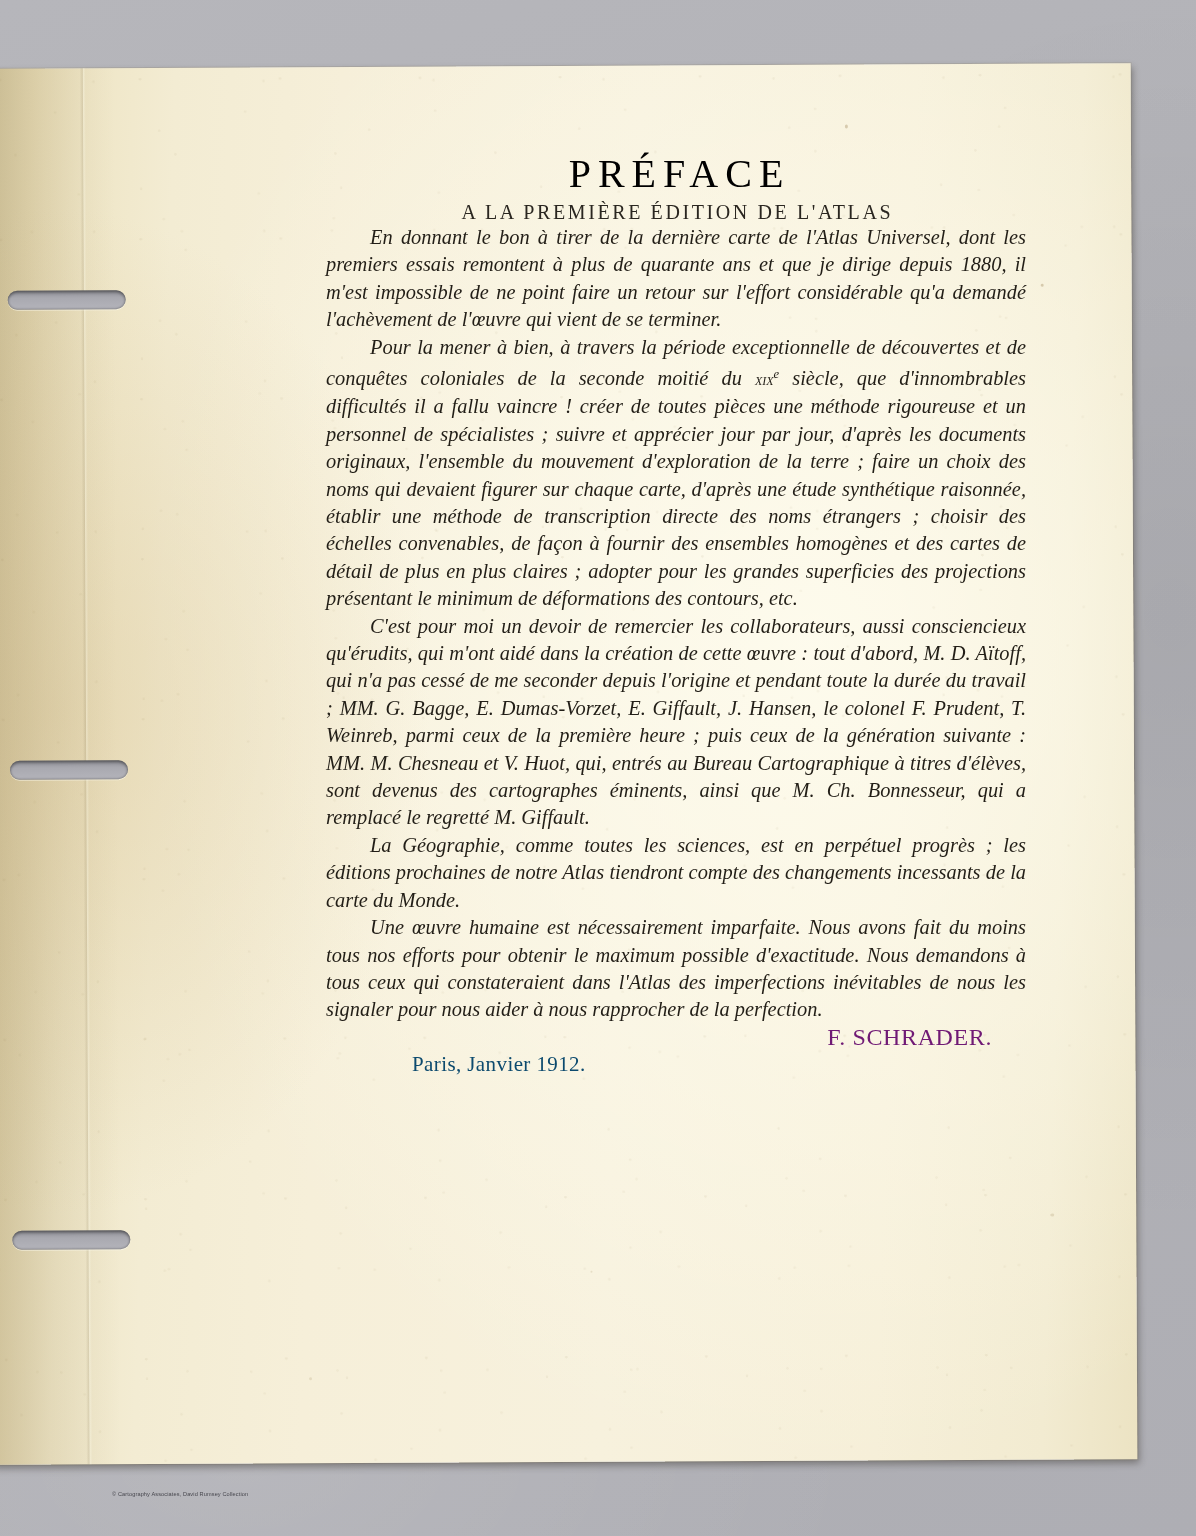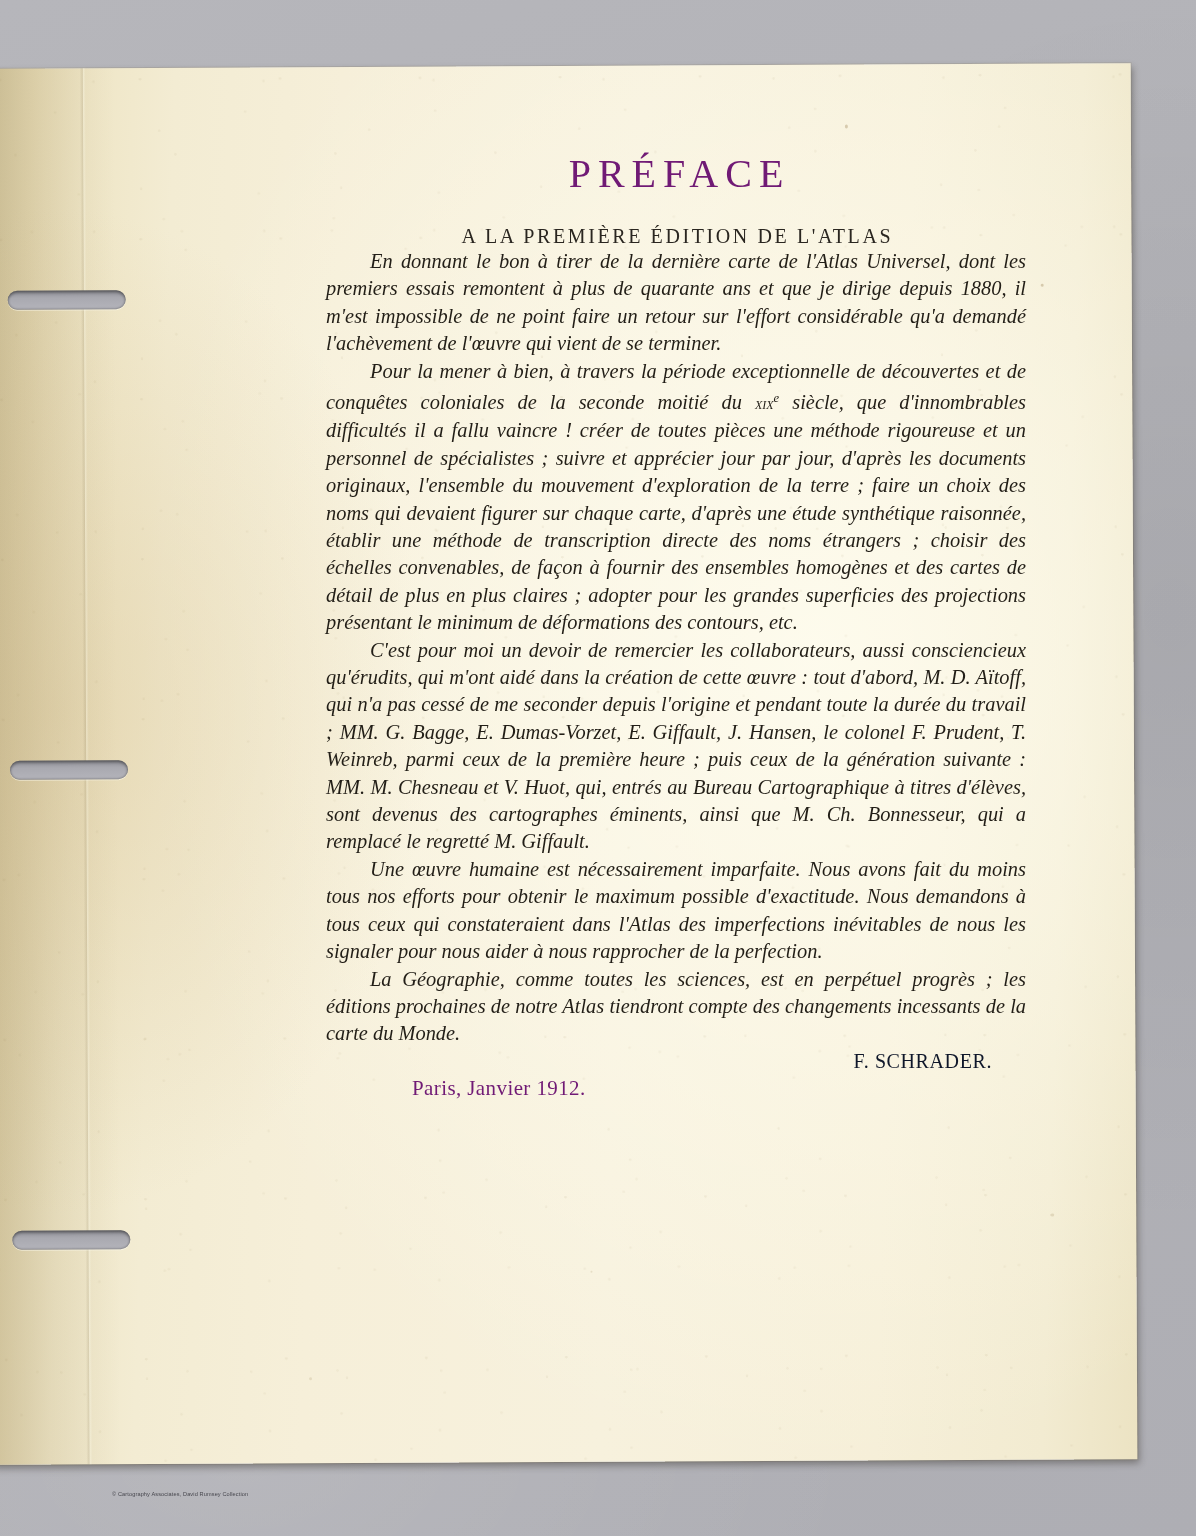--- a/index.html
+++ b/index.html
@@ -129,22 +129,22 @@
     width: 700px;
     color: #231f18;
   }
 
   .title {
     text-align: center;
     font-family: "Liberation Serif", serif;
     font-size: 40px;
     letter-spacing: 7px;
     font-weight: 400;
-    color: #701a75;
-    margin: 0 0 28px 0;
+    color: #000000;
+    margin: 0 0 4px 0;
     text-indent: 7px;
   }
 
   .subtitle {
     text-align: center;
     font-family: "Liberation Serif", serif;
     font-size: 20px;
     letter-spacing: 2.6px;
     color: #2a2620;
     margin: 0;
@@ -172,35 +172,35 @@
   .sup {
     font-size: 0.62em;
     vertical-align: 0.55em;
   }
 
   .signature {
     margin-top: 26px;
     text-align: right;
     padding-right: 34px;
     font-style: normal;
-    font-size: 20px;
+    font-size: 24px;
     letter-spacing: 0.6px;
     text-indent: 0;
-    color: #0f172a;
+    color: #701a75;
   }
 
   .dateline {
     margin-top: 22px;
     text-align: left;
     font-style: normal;
     font-size: 21px;
     letter-spacing: 0.4px;
     text-indent: 0;
     padding-left: 42px;
-    color: #701a75;
+    color: #0c4a6e;
   }
 
   
   .fox {
     position: absolute;
     border-radius: 50%;
     background: rgba(140,110,60,0.30);
     pointer-events: none;
   }
 
@@ -247,23 +247,23 @@
     <div class="subtitle">A LA PREMIÈRE ÉDITION DE L'ATLAS</div>
 
     <div class="body">
 
       <p>En donnant le bon à tirer de la dernière carte de l'Atlas Universel, dont les premiers essais remontent à plus de quarante ans et que je dirige depuis 1880, il m'est impossible de ne point faire un retour sur l'effort considérable qu'a demandé l'achèvement de l'œuvre qui vient de se terminer.</p>
 
       <p><span>Pour la mener à bien, à travers la période exceptionnelle de découvertes et de conquêtes coloniales de la seconde moitié du </span><span class="smallcaps">xix</span><span class="sup">e</span><span> siècle, que d'innombrables difficultés il a fallu vaincre ! créer de toutes pièces une méthode rigoureuse et un personnel de spécialistes ; suivre et apprécier jour par jour, d'après les documents originaux, l'ensemble du mouvement d'exploration de la terre ; faire un choix des noms qui devaient figurer sur chaque carte, d'après une étude synthétique raisonnée, établir une méthode de transcription directe des noms étrangers ; choisir des échelles convenables, de façon à fournir des ensembles homogènes et des cartes de détail de plus en plus claires ; adopter pour les grandes superficies des projections présentant le minimum de déformations des contours, etc.</span></p>
 
       <p>C'est pour moi un devoir de remercier les collaborateurs, aussi consciencieux qu'érudits, qui m'ont aidé dans la création de cette œuvre : tout d'abord, M. D. Aïtoff, qui n'a pas cessé de me seconder depuis l'origine et pendant toute la durée du travail ; MM. G. Bagge, E. Dumas-Vorzet, E. Giffault, J. Hansen, le colonel F. Prudent, T. Weinreb, parmi ceux de la première heure ; puis ceux de la génération suivante : MM. M. Chesneau et V. Huot, qui, entrés au Bureau Cartographique à titres d'élèves, sont devenus des cartographes éminents, ainsi que M. Ch. Bonnesseur, qui a remplacé le regretté M. Giffault.</p>
 
+      <p>La Géographie, comme toutes les sciences, est en perpétuel progrès ; les éditions prochaines de notre Atlas tiendront compte des changements incessants de la carte du Monde.</p>
+
       <p>Une œuvre humaine est nécessairement imparfaite. Nous avons fait du moins tous nos efforts pour obtenir le maximum possible d'exactitude. Nous demandons à tous ceux qui constateraient dans l'Atlas des imperfections inévitables de nous les signaler pour nous aider à nous rapprocher de la perfection.</p>
-
-      <p>La Géographie, comme toutes les sciences, est en perpétuel progrès ; les éditions prochaines de notre Atlas tiendront compte des changements incessants de la carte du Monde.</p>
 
       <p class="signature">F. SCHRADER.</p>
 
       <p class="dateline">Paris, Janvier 1912.</p>
     </div>
   </div>
 
   <div class="copyright">© Cartography Associates, David Rumsey Collection</div>
 
 </div>

